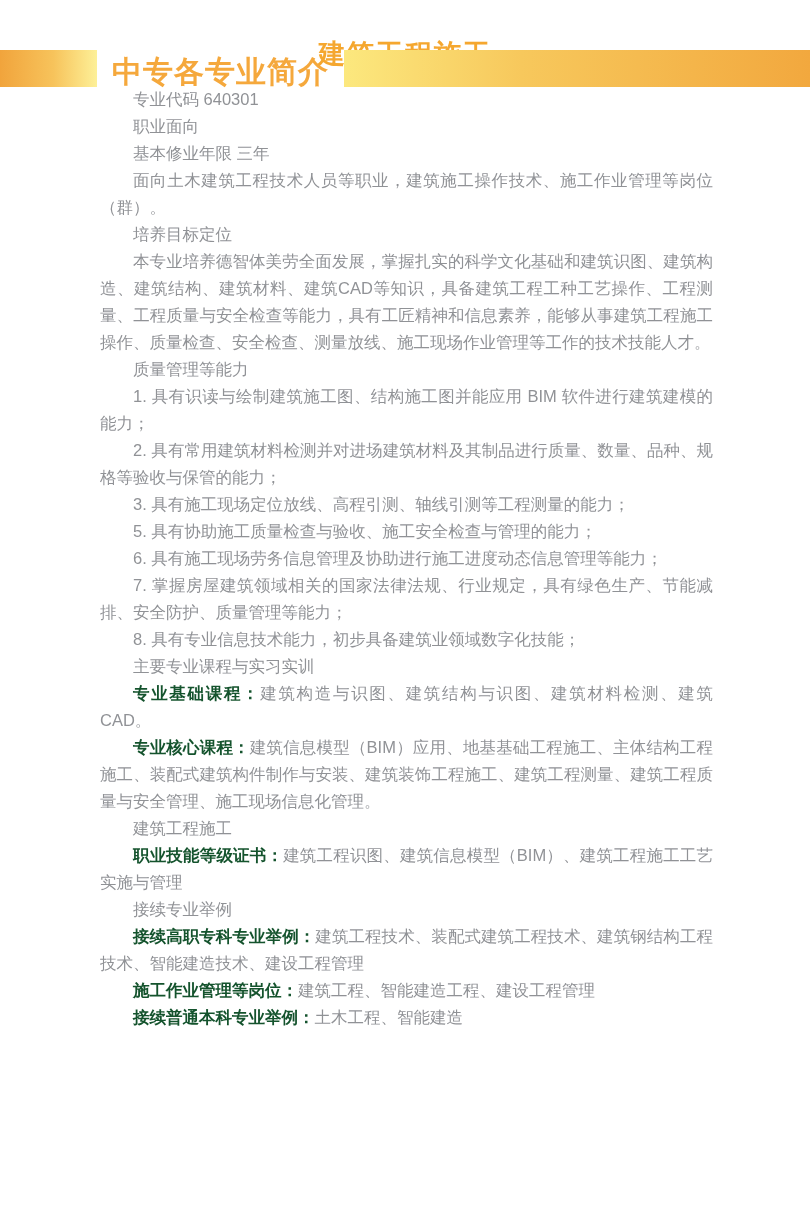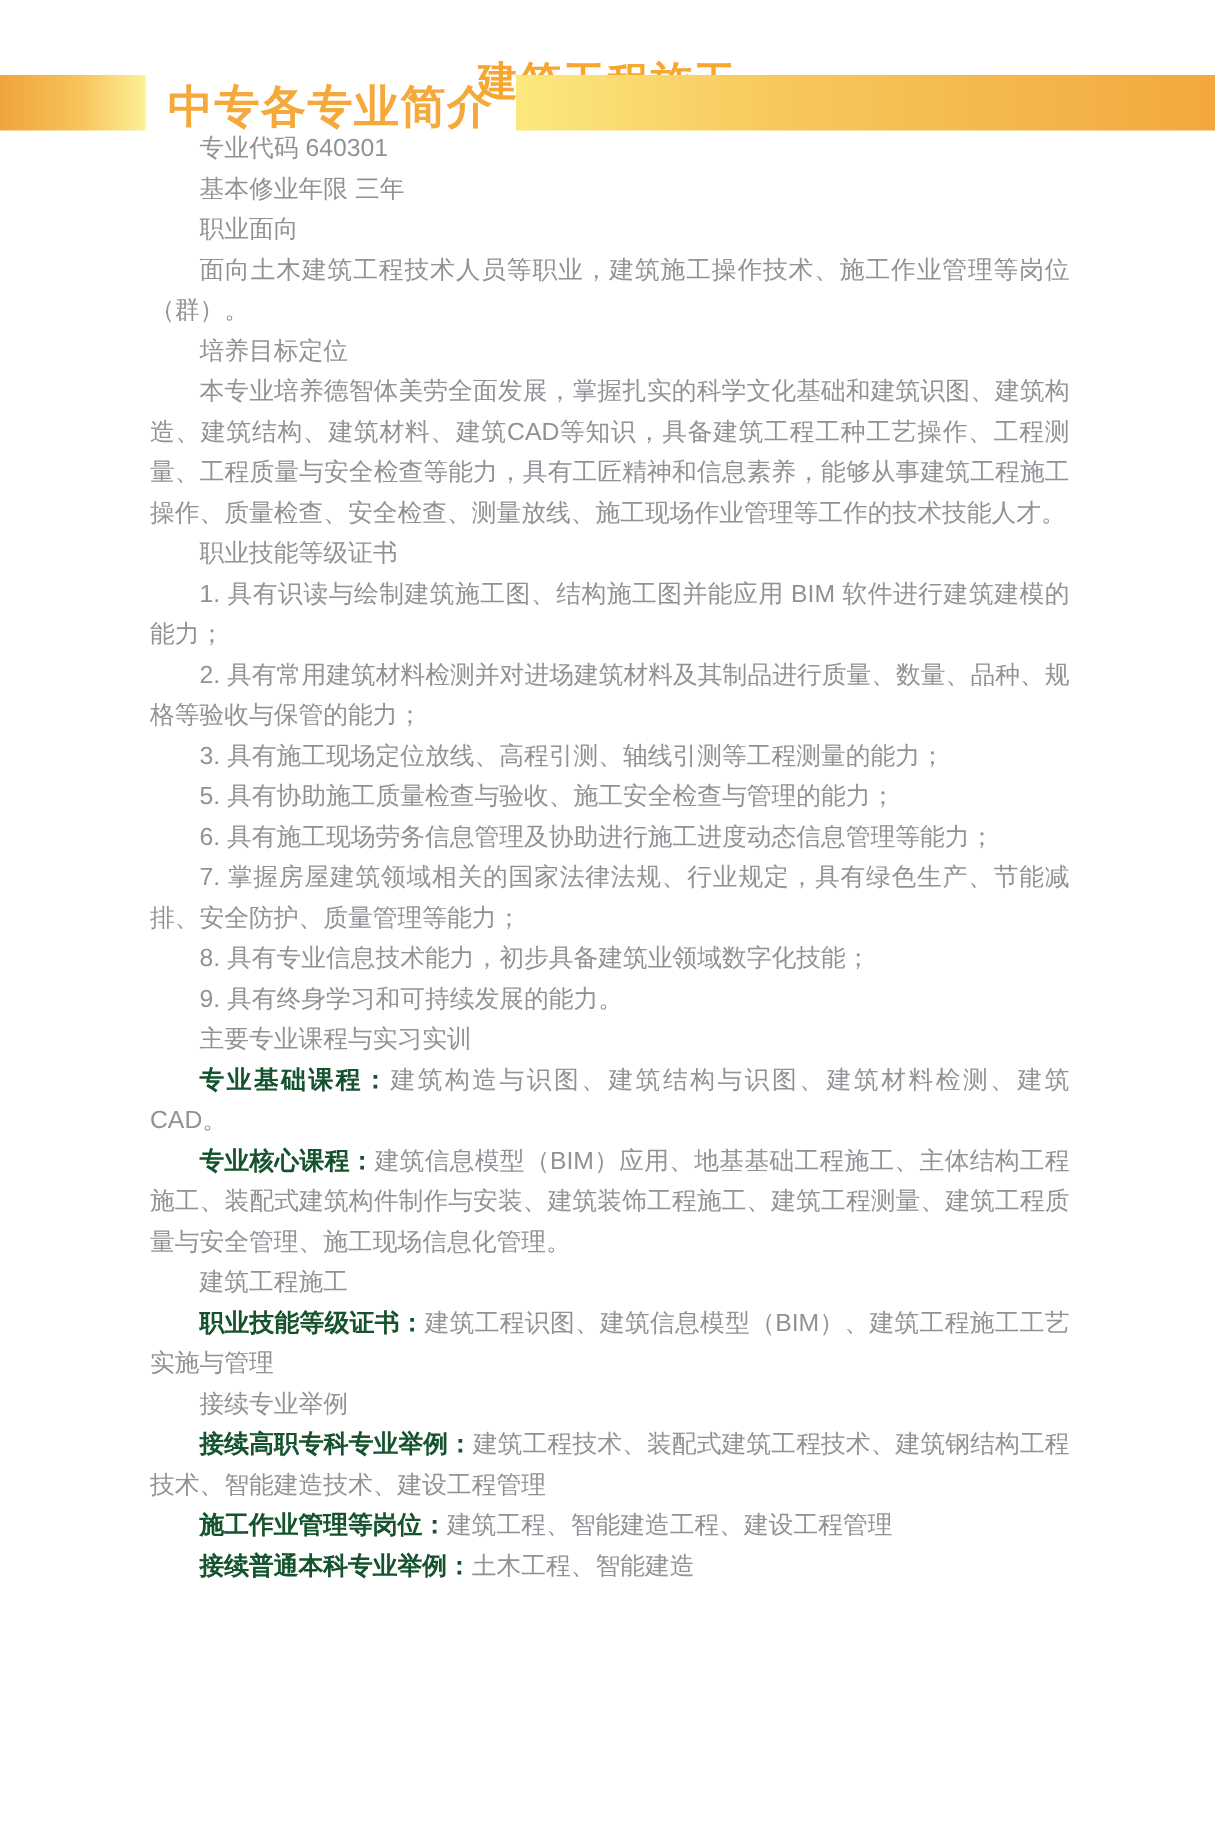--- a/index.html
+++ b/index.html
@@ -79,34 +79,33 @@
 <div class="banner">
   <div class="bar-left"></div>
   <div class="banner-label">中专各专业简介</div>
   <div class="bar-right"></div>
 </div>
 
 <div class="doc-title">建筑工程施工</div>
 
 <div class="content">
     <p class="para"><span>专业代码 640301</span></p>
+    <p class="para"><span>职业面向</span></p>
     <p class="para"><span>基本修业年限 三年</span></p>
-    <p class="para"><span>职业面向</span></p>
     <p class="para"><span>面向土木建筑工程技术人员等职业，建筑施工操作技术、施工作业管理等岗位（群）。</span></p>
     <p class="para"><span>培养目标定位</span></p>
     <p class="para"><span>本专业培养德智体美劳全面发展，掌握扎实的科学文化基础和建筑识图、建筑构造、建筑结构、建筑材料、建筑CAD等知识，具备建筑工程工种工艺操作、工程测量、工程质量与安全检查等能力，具有工匠精神和信息素养，能够从事建筑工程施工操作、质量检查、安全检查、测量放线、施工现场作业管理等工作的技术技能人才。</span></p>
-    <p class="para"><span>职业技能等级证书</span></p>
+    <p class="para"><span>质量管理等能力</span></p>
     <p class="para"><span>1. 具有识读与绘制建筑施工图、结构施工图并能应用 BIM 软件进行建筑建模的能力；</span></p>
     <p class="para"><span>2. 具有常用建筑材料检测并对进场建筑材料及其制品进行质量、数量、品种、规格等验收与保管的能力；</span></p>
     <p class="para"><span>3. 具有施工现场定位放线、高程引测、轴线引测等工程测量的能力；</span></p>
     <p class="para"><span>5. 具有协助施工质量检查与验收、施工安全检查与管理的能力；</span></p>
     <p class="para"><span>6. 具有施工现场劳务信息管理及协助进行施工进度动态信息管理等能力；</span></p>
     <p class="para"><span>7. 掌握房屋建筑领域相关的国家法律法规、行业规定，具有绿色生产、节能减排、安全防护、质量管理等能力；</span></p>
     <p class="para"><span>8. 具有专业信息技术能力，初步具备建筑业领域数字化技能；</span></p>
-    <p class="para"><span>9. 具有终身学习和可持续发展的能力。</span></p>
     <p class="para"><span>主要专业课程与实习实训</span></p>
     <p class="para"><span class="lead">专业基础课程：</span><span>建筑构造与识图、建筑结构与识图、建筑材料检测、建筑 CAD。</span></p>
     <p class="para"><span class="lead">专业核心课程：</span><span>建筑信息模型（BIM）应用、地基基础工程施工、主体结构工程施工、装配式建筑构件制作与安装、建筑装饰工程施工、建筑工程测量、建筑工程质量与安全管理、施工现场信息化管理。</span></p>
     <p class="para"><span>建筑工程施工</span></p>
     <p class="para"><span class="lead">职业技能等级证书：</span><span>建筑工程识图、建筑信息模型（BIM）、建筑工程施工工艺实施与管理</span></p>
     <p class="para"><span>接续专业举例</span></p>
     <p class="para"><span class="lead">接续高职专科专业举例：</span><span>建筑工程技术、装配式建筑工程技术、建筑钢结构工程技术、智能建造技术、建设工程管理</span></p>
     <p class="para"><span class="lead">施工作业管理等岗位：</span><span>建筑工程、智能建造工程、建设工程管理</span></p>
     <p class="para"><span class="lead">接续普通本科专业举例：</span><span>土木工程、智能建造</span></p>
   </div>

